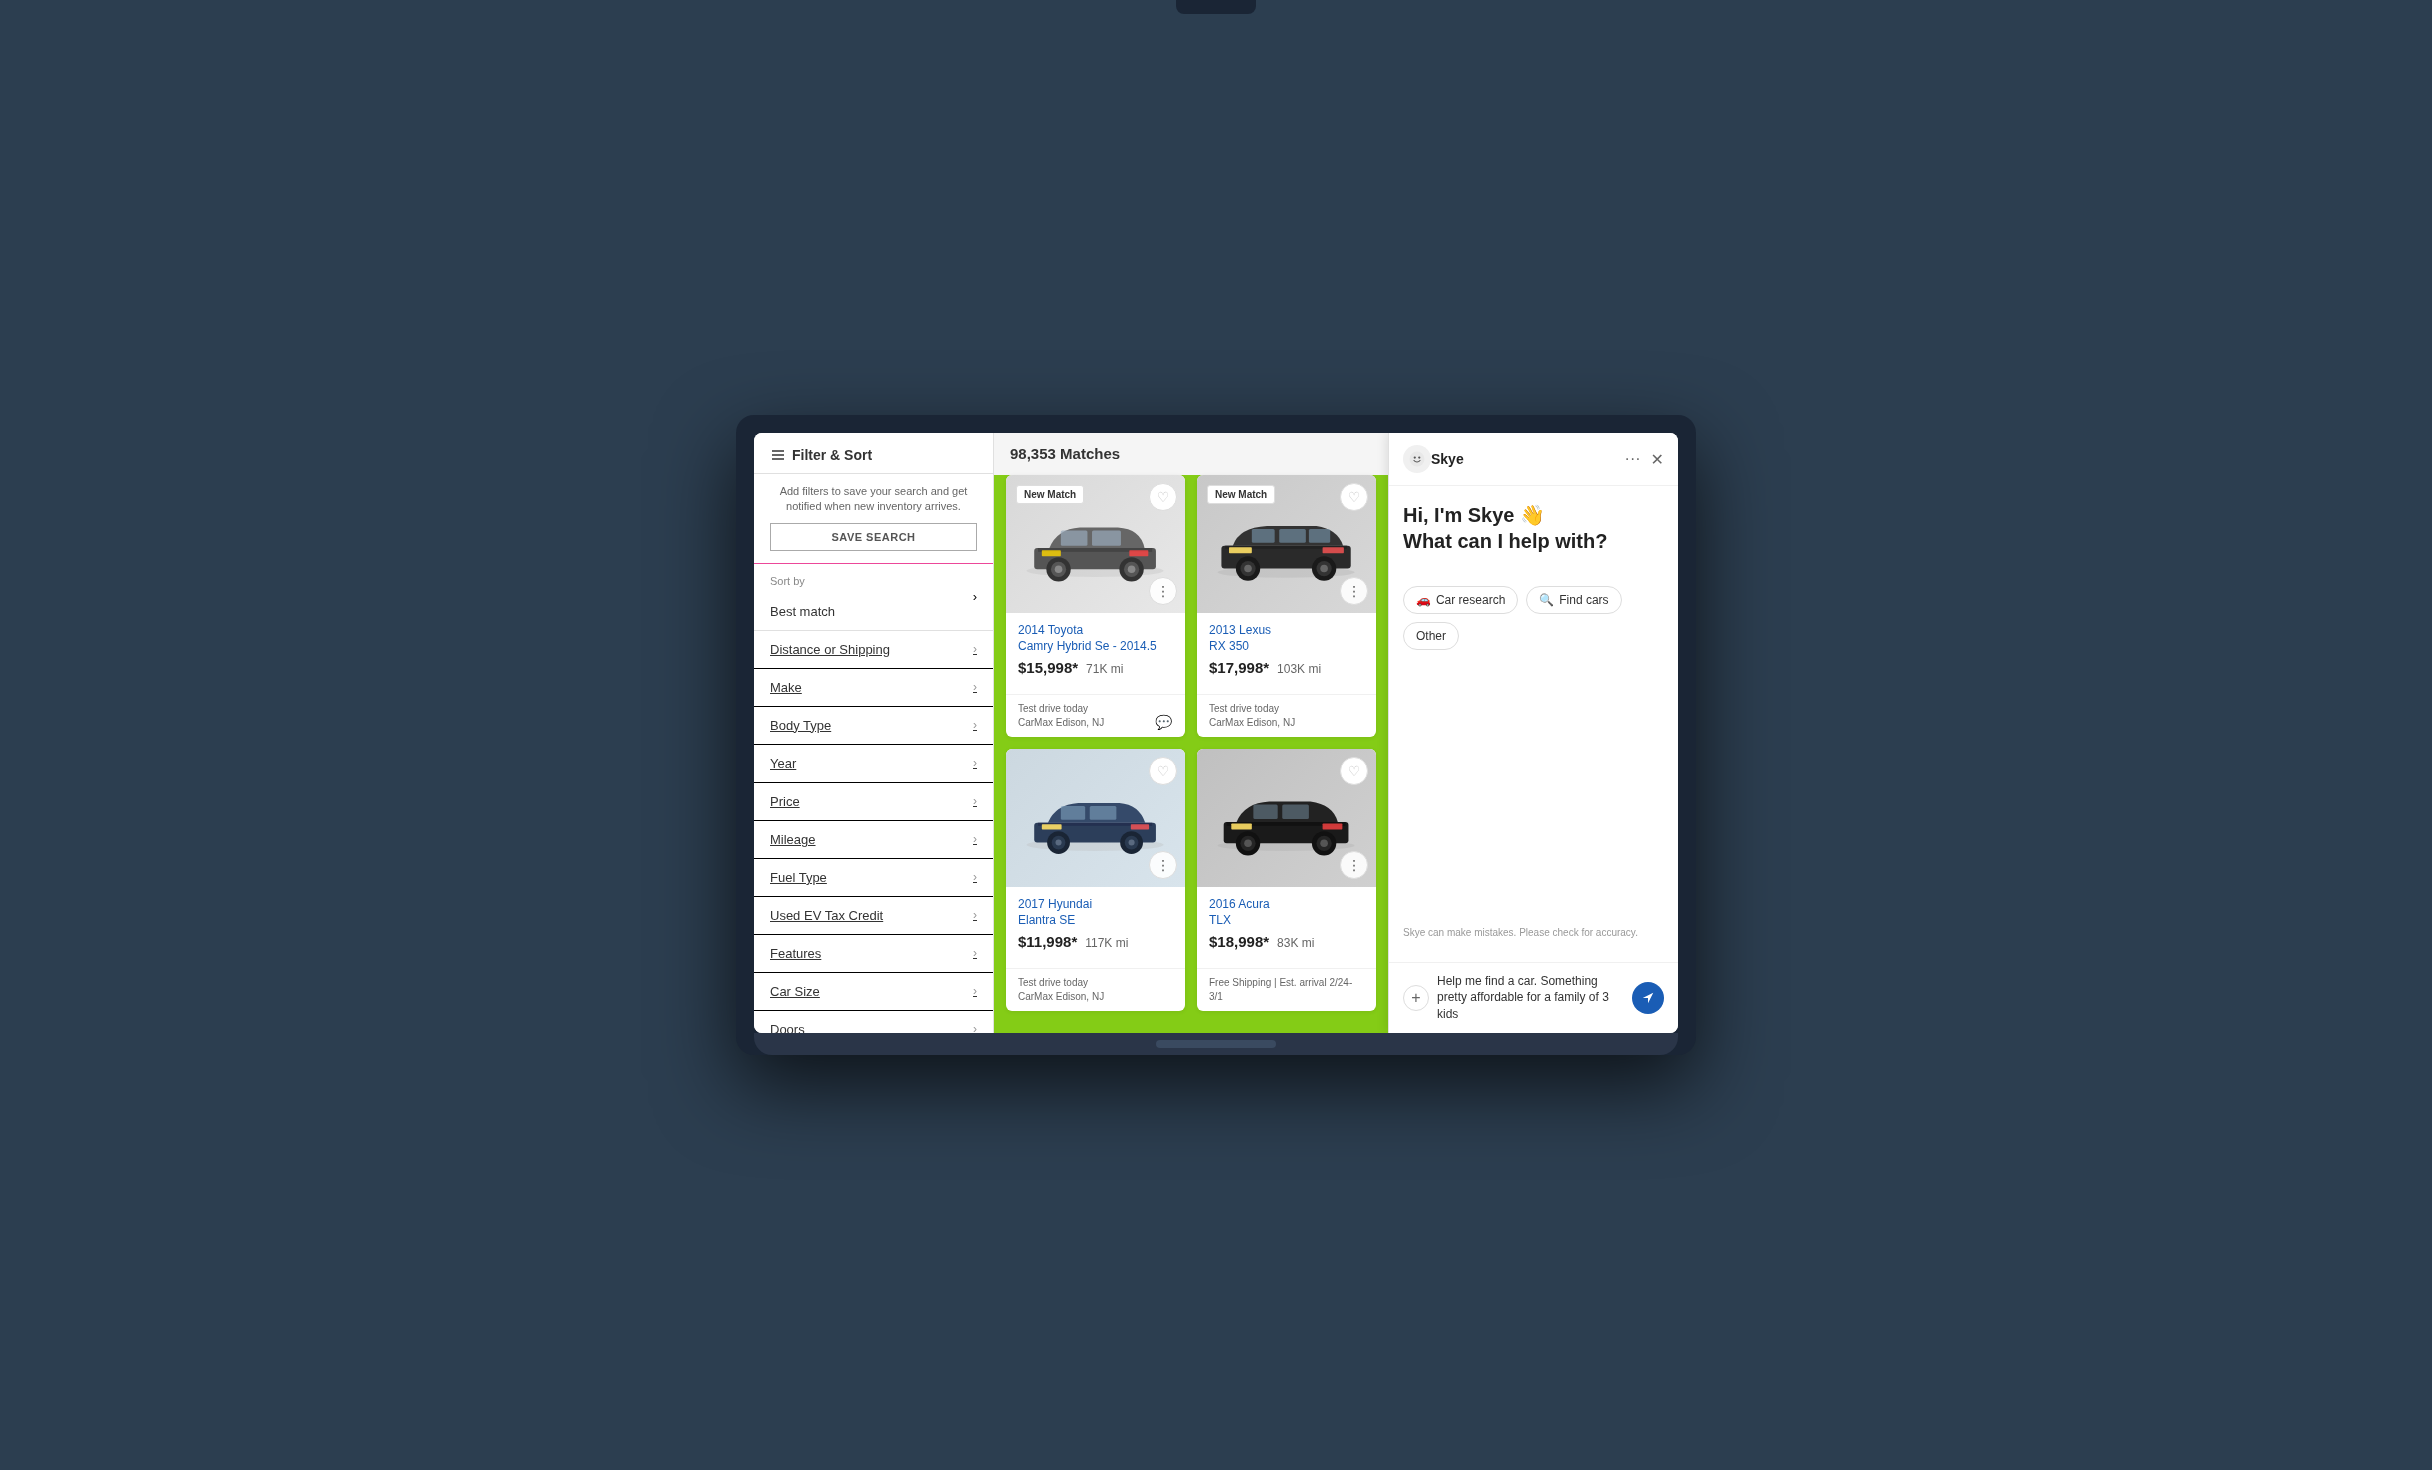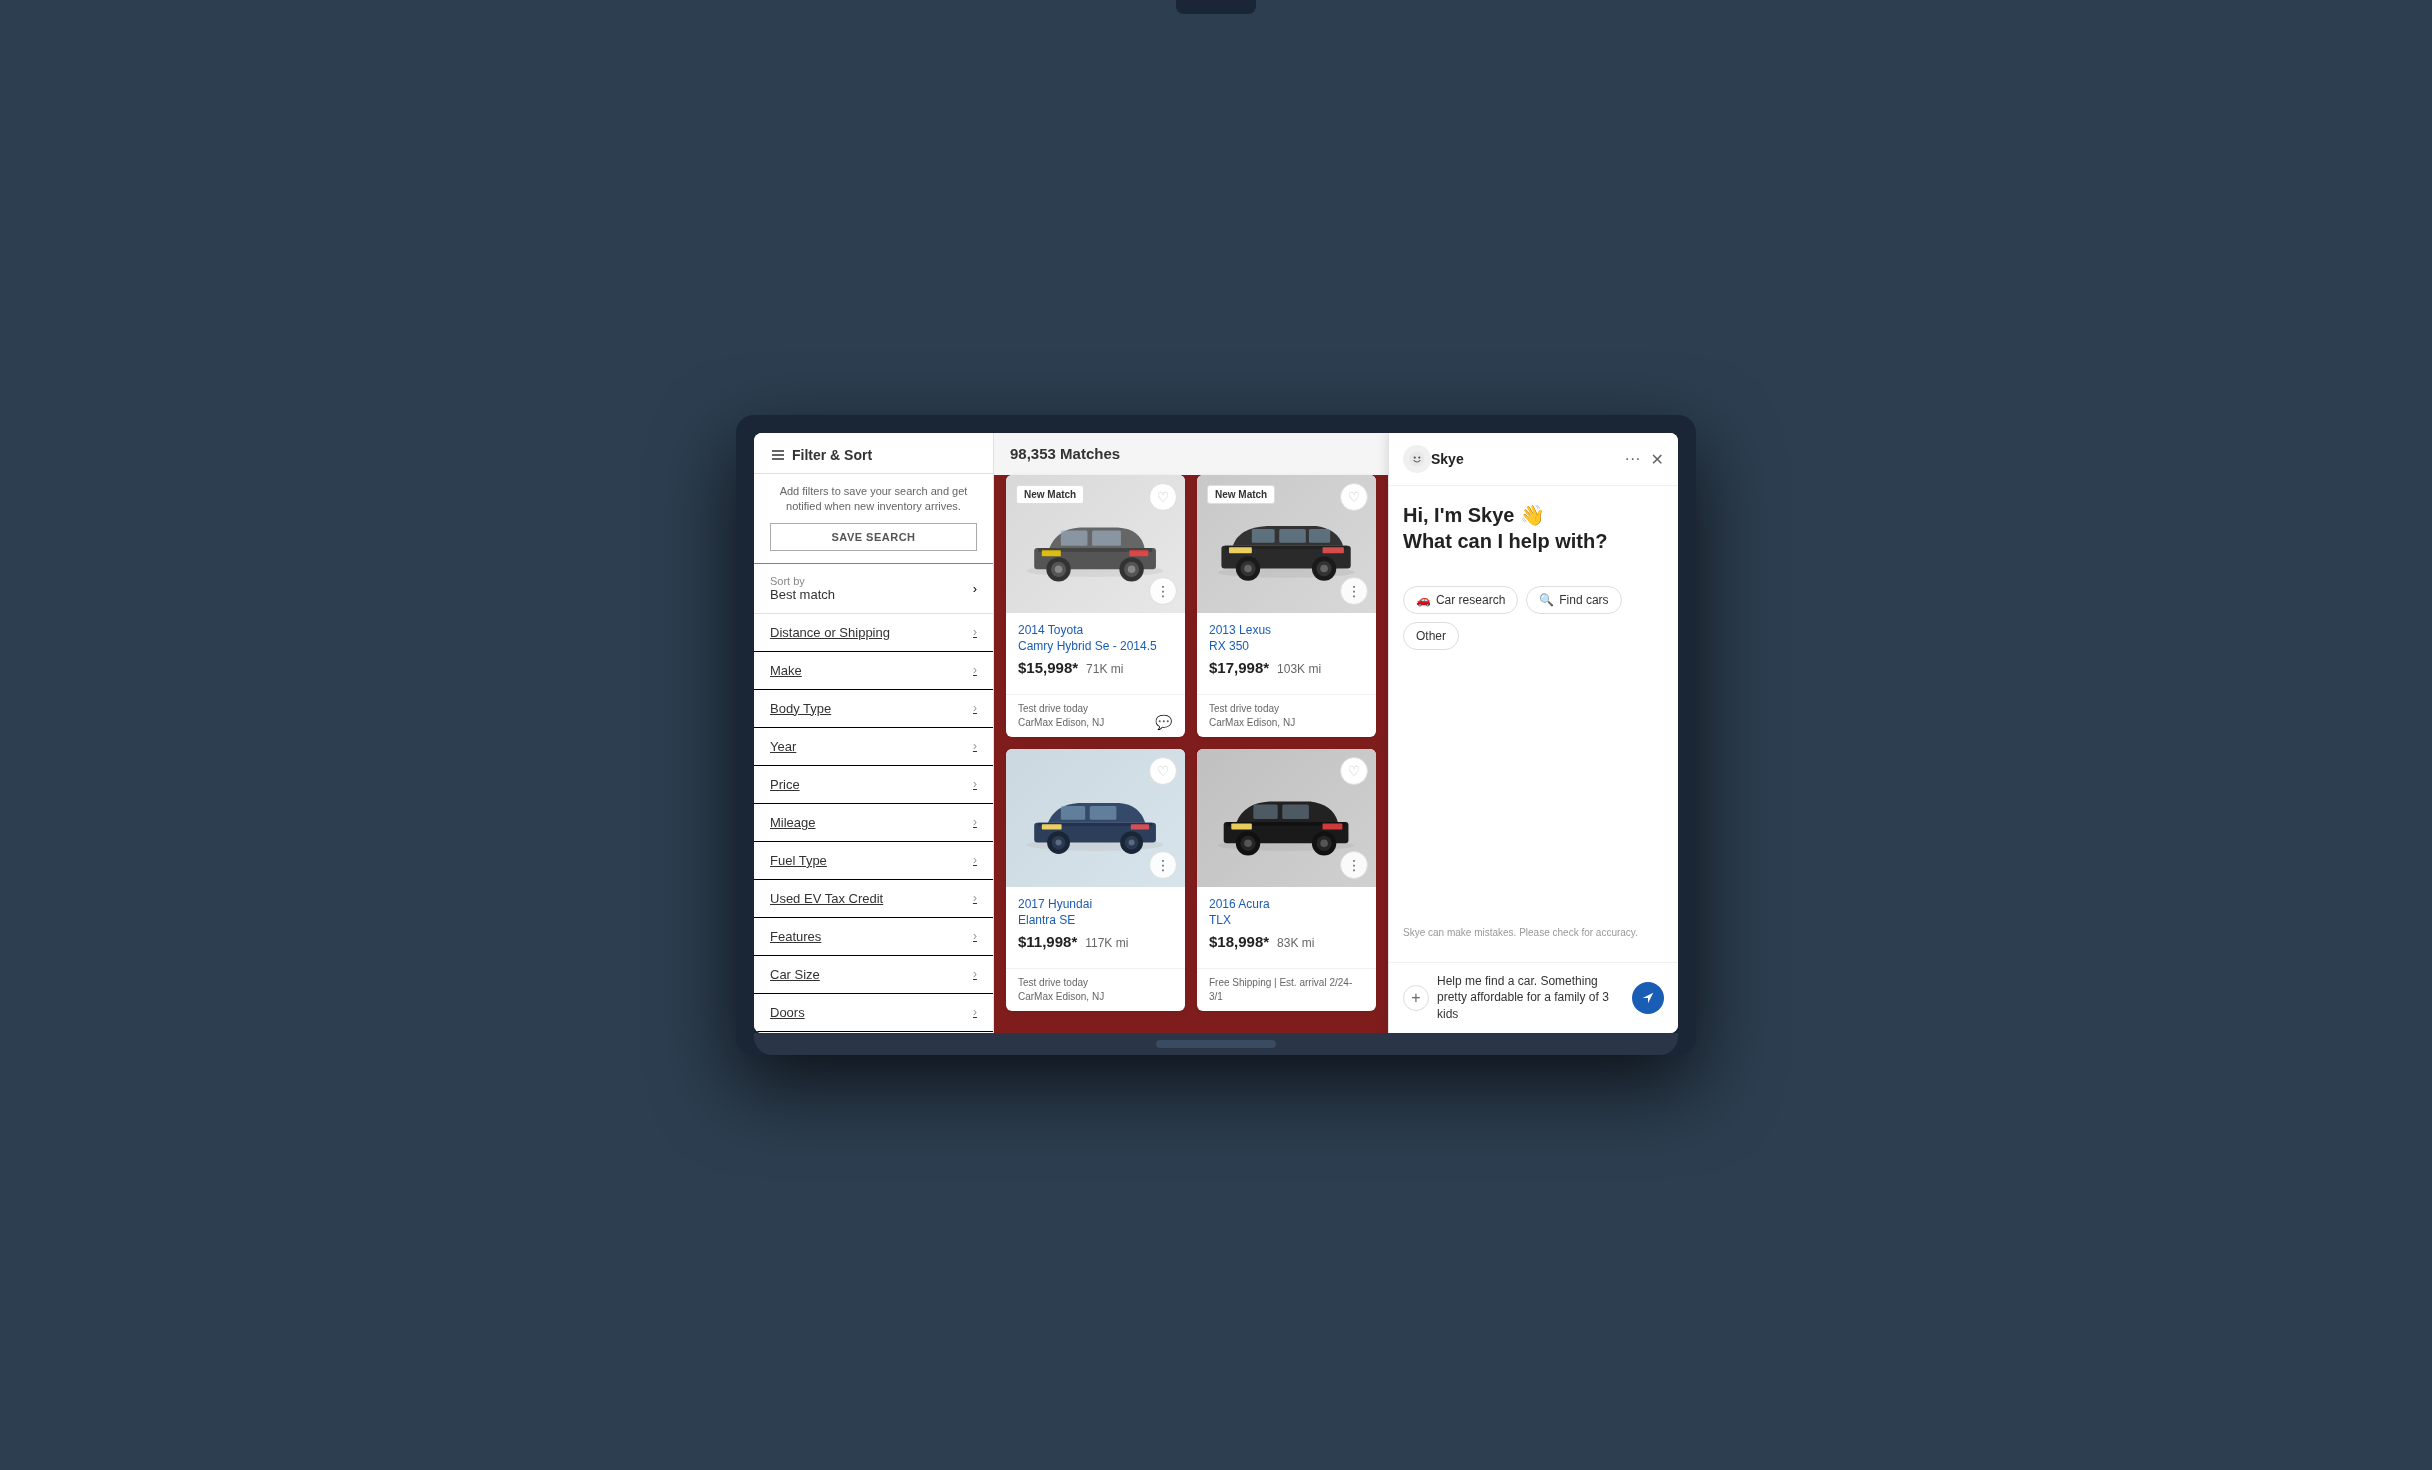--- a/index.html
+++ b/index.html
@@ -129,26 +129,26 @@
     .sort-item {
       display: flex;
       align-items: center;
       justify-content: space-between;
       padding: 11px 16px;
       border-bottom: 1px solid #e0e0e0;
       cursor: pointer;
       font-size: 13px;
     }
     .sort-label { color: #888; font-size: 11px; }
-    .sort-value { color: #333; font-size: 13px; }
+    .sort-value { color: #333; font-size: 13px; margin-top: 17px; }
 
     
     .main-content {
       flex: 1;
-      background: #7f1d1d;
+      background: #84cc16;
       overflow-y: auto;
       display: flex;
       flex-direction: column;
     }
     .main-header {
       padding: 12px 16px;
       background: #f5f5f5;
     }
     .matches-count {
       font-size: 15px;

